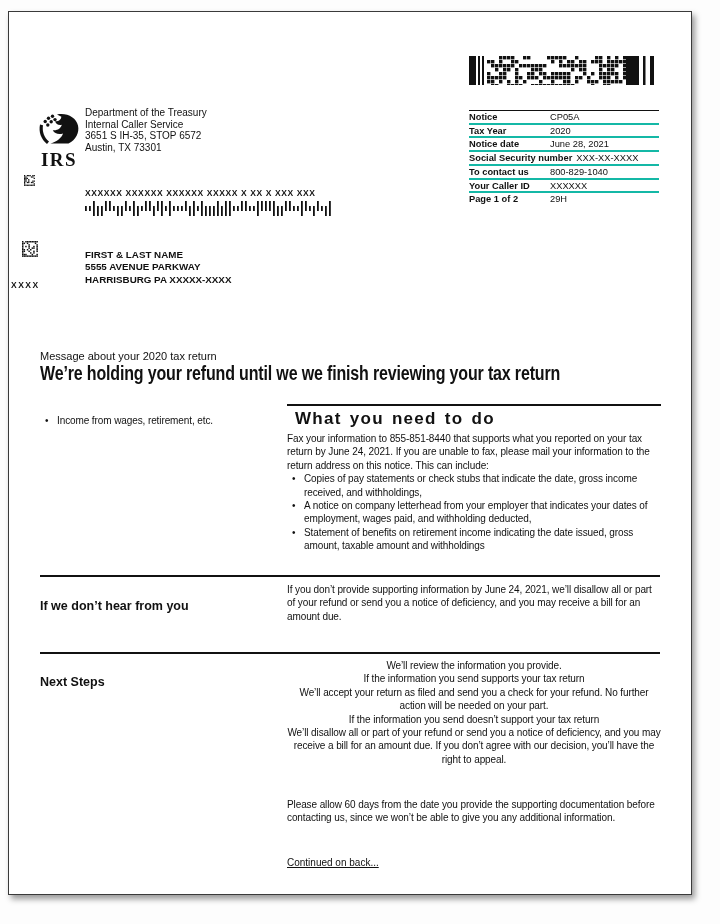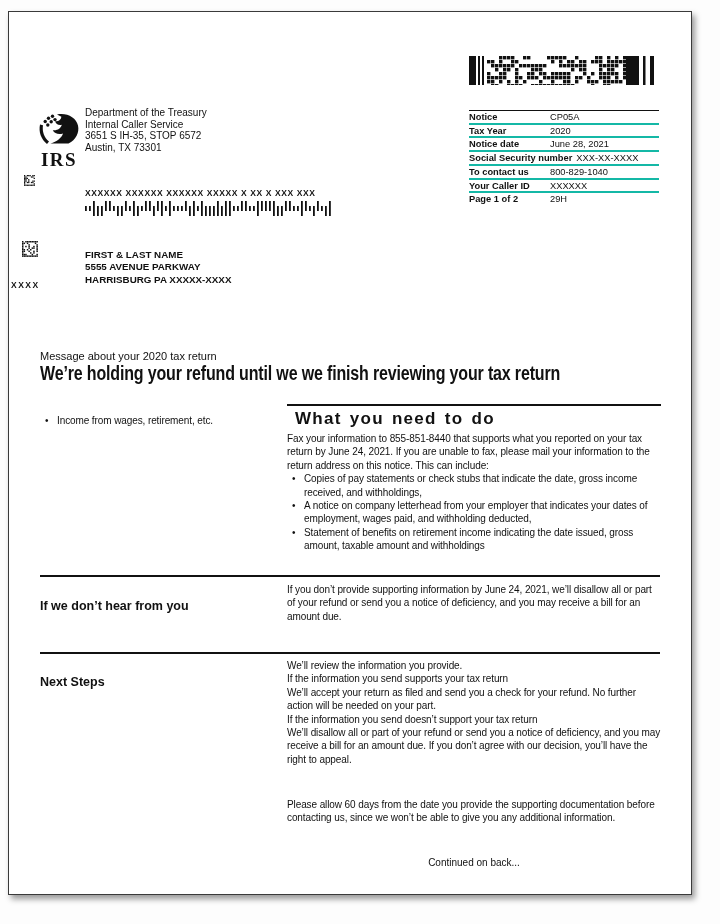--- a/index.html
+++ b/index.html
@@ -45,25 +45,25 @@
 
   .right-col{left:278px;top:392px;width:374px;}
   .rule{height:2px;background:#111;}
   .sec-head{font-size:17px;font-weight:bold;letter-spacing:1.3px;word-spacing:2px;margin:3px 0 3px 8px;}
   .rule-full-1{left:31px;top:563px;width:620px;}
   .rule-full-2{left:31px;top:640px;width:620px;}
   .side-head{font-size:12.5px;font-weight:bold;margin-top:16px;}
   .nohear-head{left:31px;top:571px;}
   .nohear-body{left:278px;top:571px;width:374px;}
   .next-head{left:31px;top:647px;}
-  .next-body{left:278px;top:647px;width:374px;}
+  .next-body{left:278px;top:647px;width:374px;text-align:center;}
   .next-body p{margin:0;}
   .bold-line{font-weight:normal;}
   .closing{left:278px;top:786px;width:374px;}
-  .footer-note{left:278px;top:845px;width:374px;text-align:center;font-size:10px;}
+  .footer-note{left:278px;top:845px;width:374px;text-align:left;font-size:10px;text-decoration:underline;}
 </style>
 </head>
 <body>
 
 <div class="stage">
   <div class="page">
 
     <div class="abs logo-block">
       <span>
         <svg width="44" height="34" viewBox="0 0 44 34">

